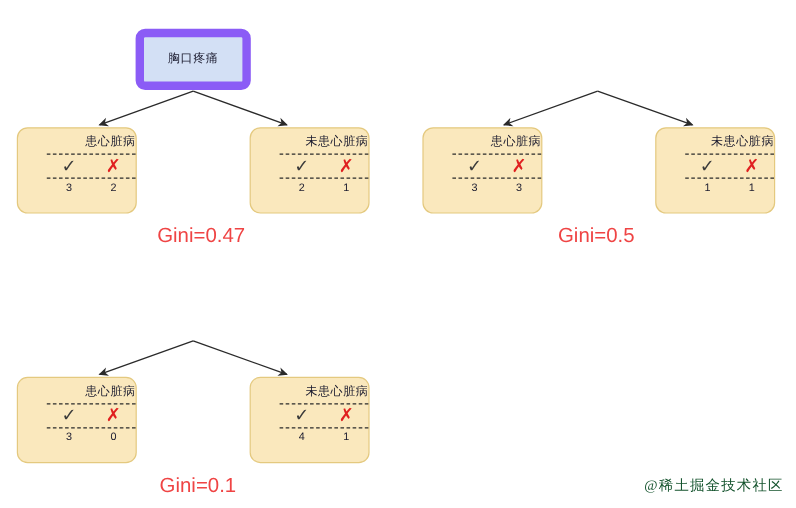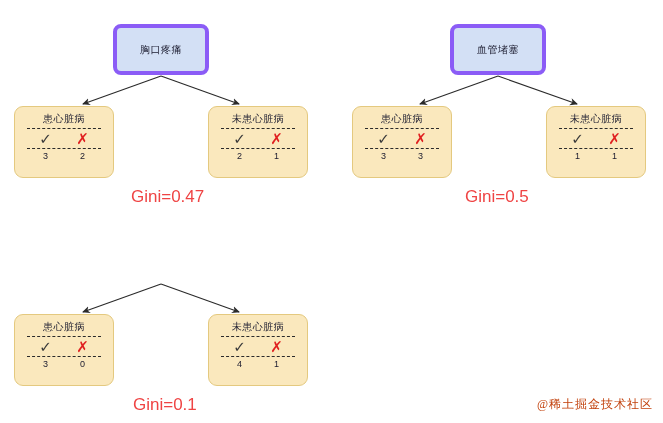--- a/index.html
+++ b/index.html
@@ -25,21 +25,21 @@
     left: 0;
     top: 0;
     overflow: visible;
     pointer-events: none;
   }
   
   .root-node {
     position: absolute;
     box-sizing: border-box;
     background: #d3e0f5;
-    border: 4px solid #8b5cf6;
+    border: 7px solid #8b5cf6;
     border-radius: 8px;
     display: flex;
     align-items: center;
     justify-content: center;
   }
   .root-label {
     font-size: 10px;
     color: #1a1a2e;
     letter-spacing: 0.5px;
     line-height: 1;
@@ -47,21 +47,21 @@
   }
   
   .leaf-node {
     position: absolute;
     box-sizing: border-box;
     background: #fae8bd;
     border: 1px solid #e4c97f;
     border-radius: 9px;
     display: flex;
     flex-direction: column;
-    align-items: center;
+    align-items: flex-end;
     padding-top: 7px;
   }
   .leaf-title {
     font-size: 10px;
     color: #1a1a2e;
     letter-spacing: 0.5px;
     line-height: 1;
     white-space: nowrap;
     margin-bottom: 4px;
   }
@@ -108,21 +108,21 @@
     color: #ef4444;
     white-space: nowrap;
     line-height: 1;
   }
   
   .watermark {
     position: absolute;
     right: 10px;
     bottom: 10px;
     font-size: 12px;
-    color: #c2410c;
+    color: #14532d;
     font-family: "Liberation Serif", "DejaVu Serif", serif;
     letter-spacing: 1px;
     white-space: nowrap;
     user-select: none;
   }
 </style>
 </head>
 <body>
 
 <div id="canvas">
@@ -179,23 +179,20 @@
     <svg class="edges" width="323" height="215">
       <defs>
         <marker id="ah2" markerWidth="9" markerHeight="9" refX="7" refY="4.5" orient="auto" markerUnits="userSpaceOnUse">
           <path d="M0,0.8 L8,4.5 L0,8.2 L2.3,4.5 Z" fill="#2a2a2a"></path>
         </marker>
       </defs>
       <line x1="158" y1="76" x2="80" y2="104" stroke="#2a2a2a" stroke-width="1.1" marker-end="url(#ah2)"></line>
       <line x1="158" y1="76" x2="237" y2="104" stroke="#2a2a2a" stroke-width="1.1" marker-end="url(#ah2)"></line>
     </svg>
 
-    <div class="root-node" style="left:110px; top:24px; width:96px; height:51px;">
-      <span class="root-label">血管堵塞</span>
-    </div>
 
     <div class="leaf-node" style="left:12px; top:106px; width:100px; height:72px;">
       <span class="leaf-title">患心脏病</span>
       <div class="rule"></div>
       <div class="marks">
         <span class="mark check">✓</span>
         <span class="mark cross">✗</span>
       </div>
       <div class="rule"></div>
       <div class="counts">

